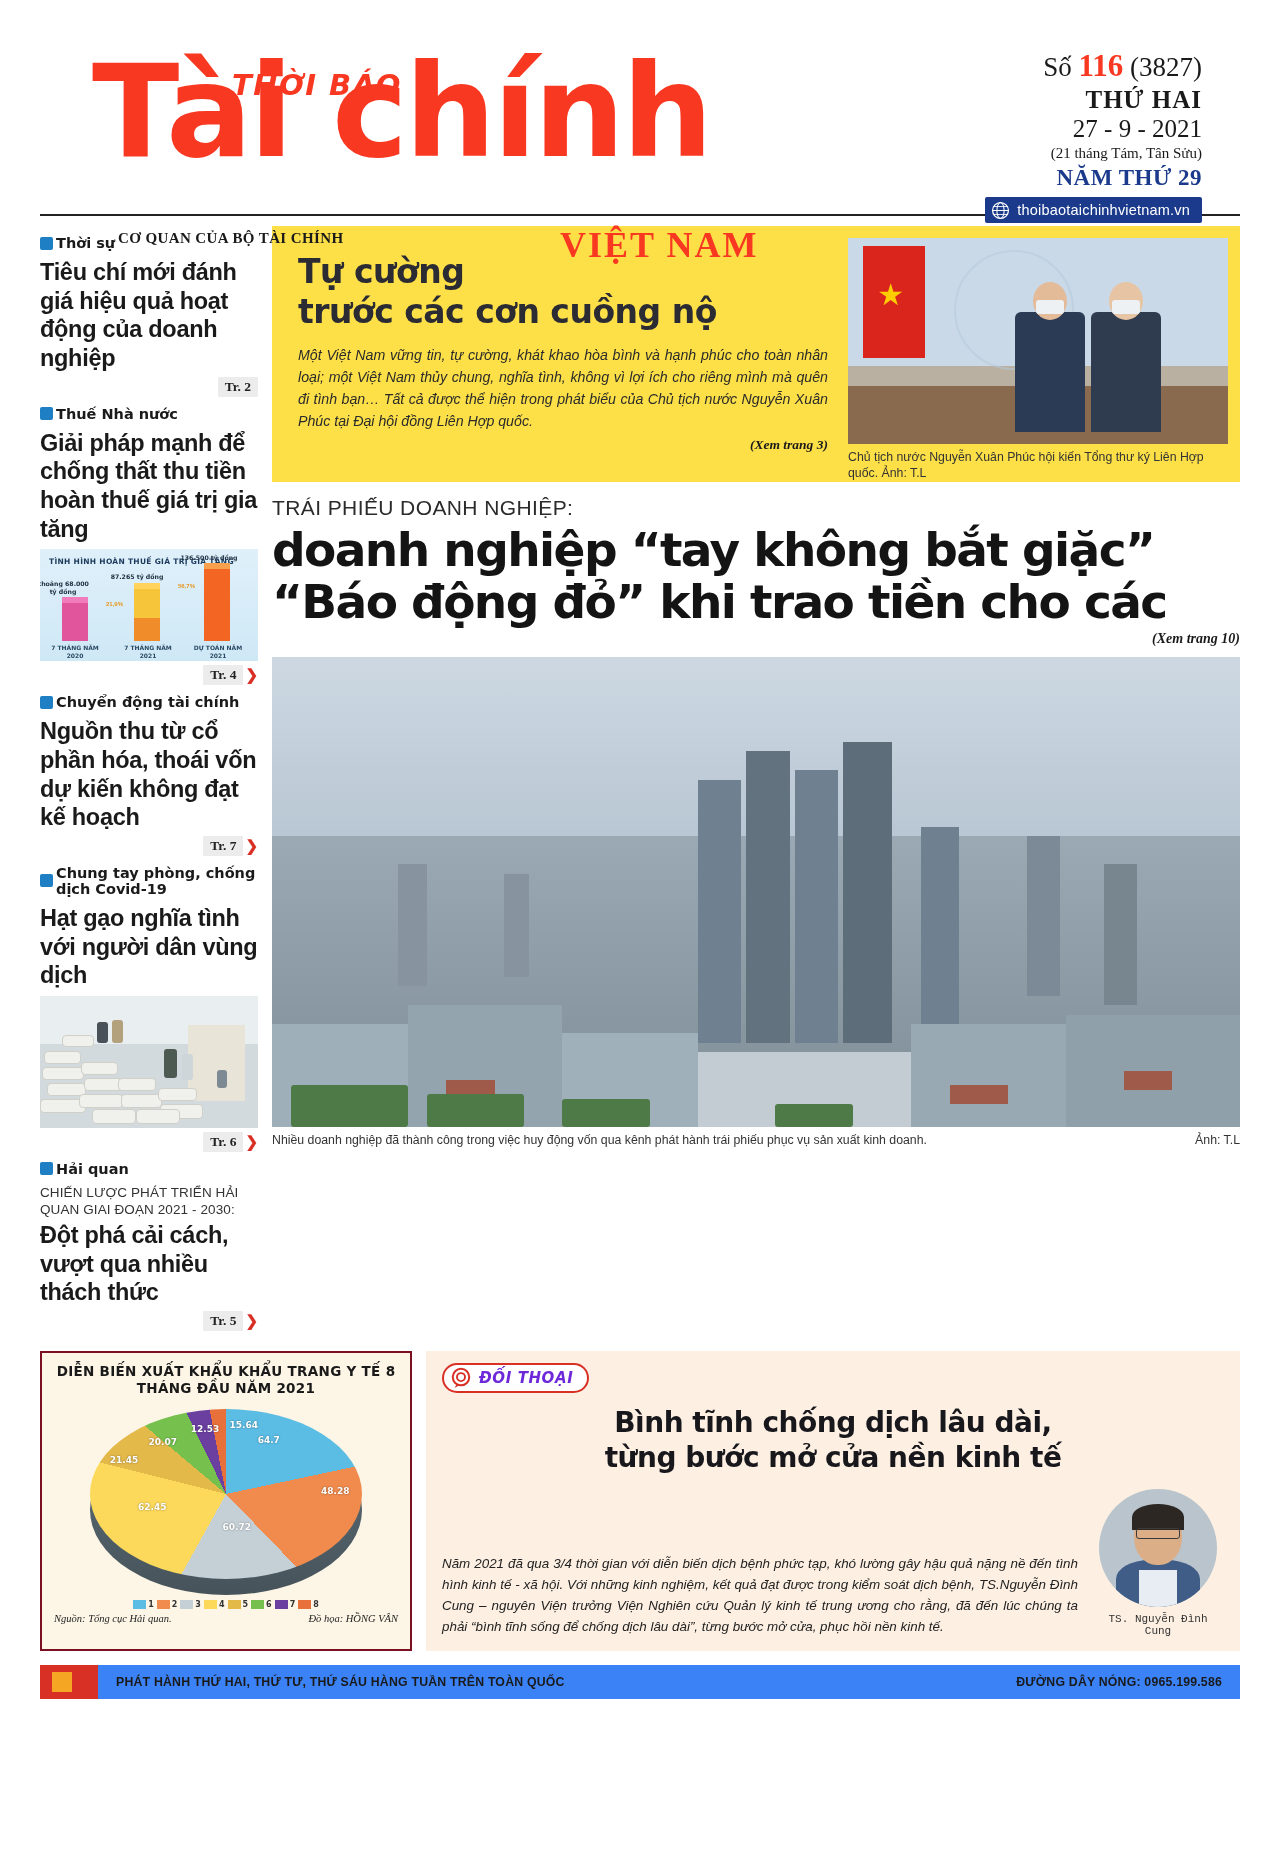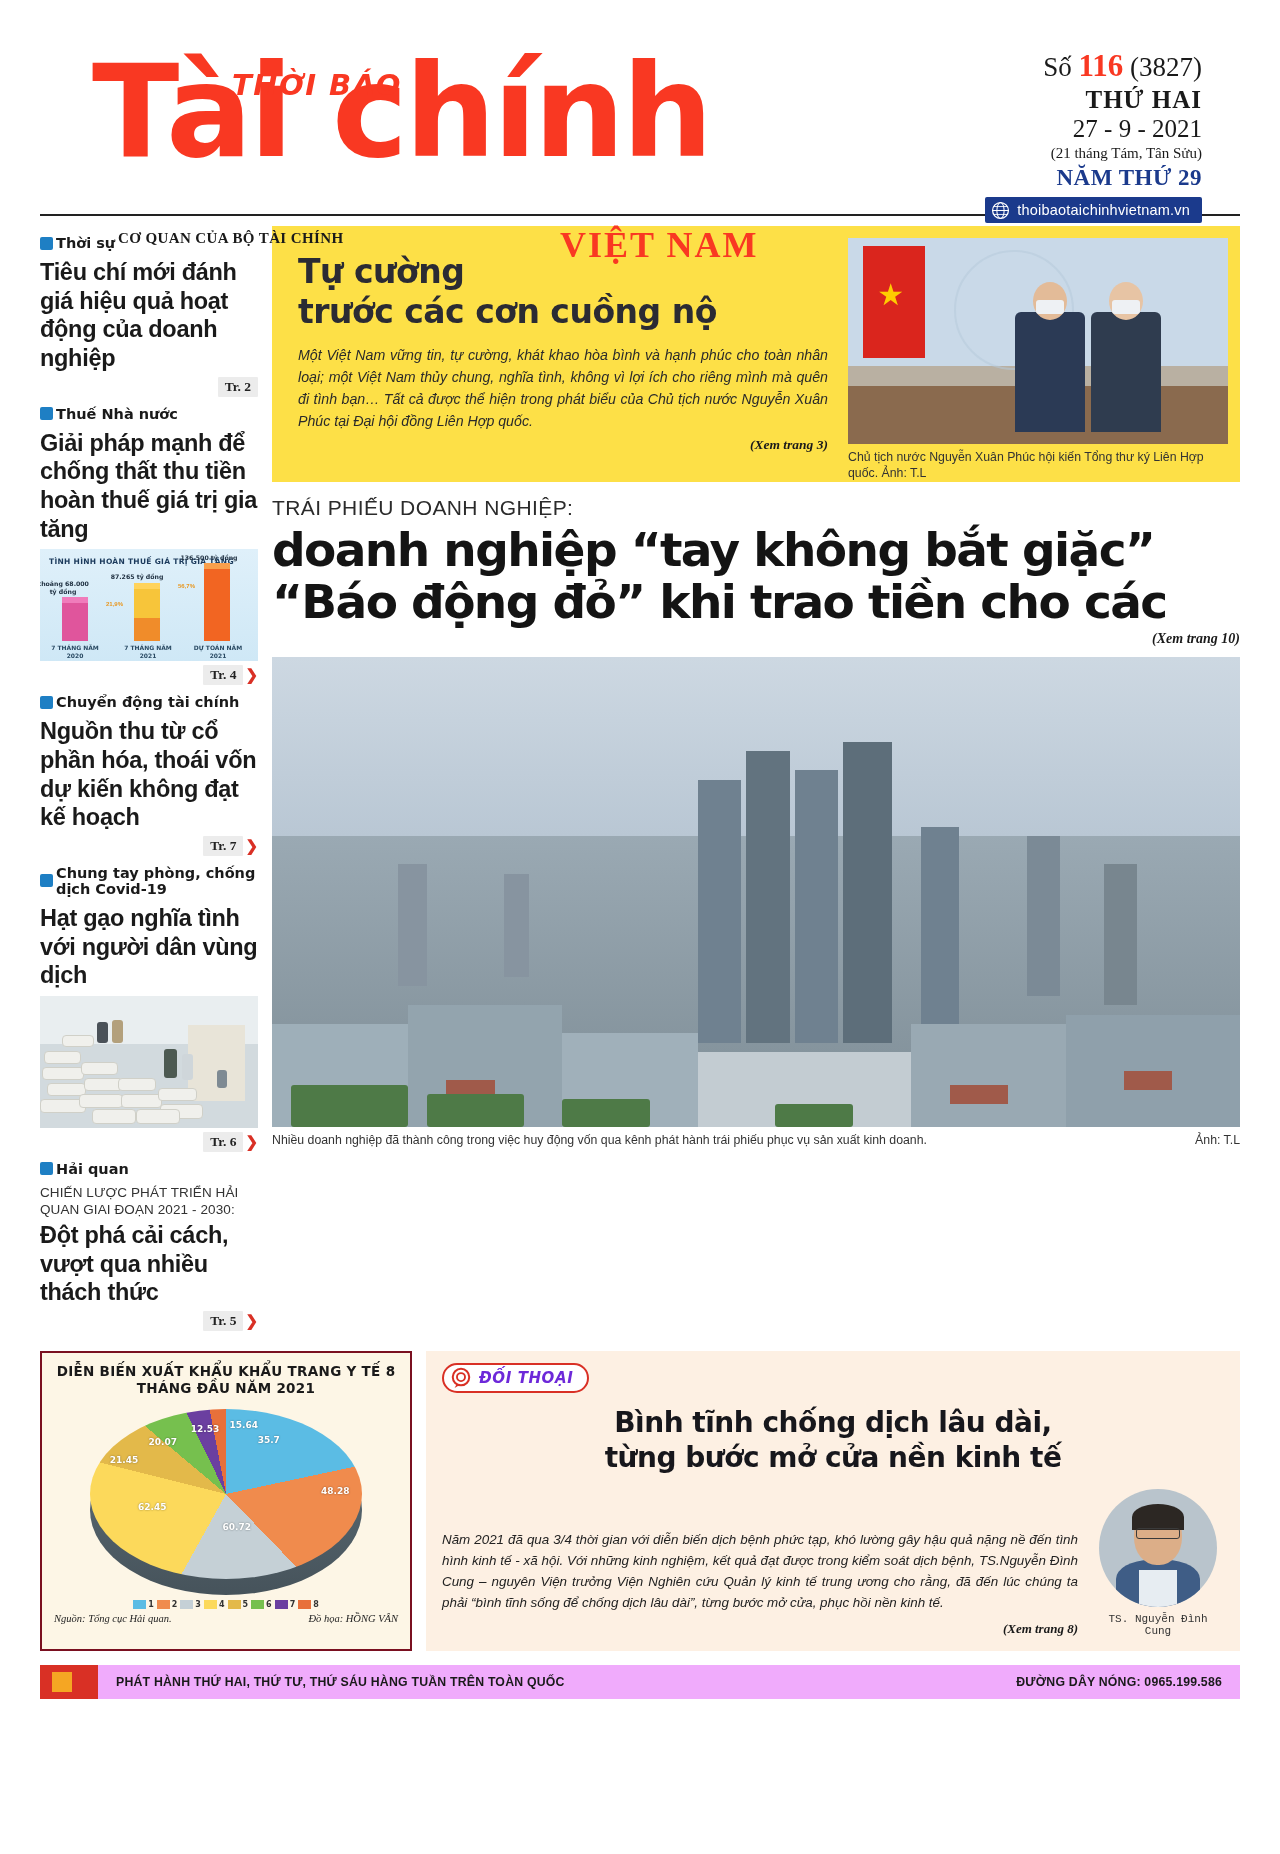--- a/index.html
+++ b/index.html
@@ -237,21 +237,21 @@
   }
   .av-body { position: absolute; bottom: 0; left: 14%; width: 72%; height: 40%; background: #3f5d86; border-radius: 40% 40% 0 0; }
   .av-shirt { position: absolute; bottom: 0; left: 34%; width: 32%; height: 32%; background: #e7edf2; }
   .av-head { position: absolute; left: 30%; top: 16%; width: 40%; height: 48%; border-radius: 48%; background: #dcae88; }
   .av-hair { position: absolute; left: 28%; top: 12%; width: 44%; height: 22%; border-radius: 50% 50% 0 0; background: #2c2723; }
   .av-glass { position: absolute; left: 31%; top: 33%; width: 38%; height: 9%; border: 1.2px solid #3a3a3a; border-radius: 3px; }
   .av-cap { font-size: 11px; color: #333; margin-top: 6px; font-family: Liberation Mono, monospace; }
 
   
   .footer {
-    margin-top: 14px; height: 34px; background: #f0abfc;
+    margin-top: 14px; height: 34px; background: #3b82f6;
     display: flex; align-items: center; justify-content: space-between;
     padding: 0 18px; position: relative;
   }
   .foot-txt { font-size: 12.3px; font-weight: 700; color: #1a1a1a; letter-spacing: 0.2px; font-family: "Liberation Sans", sans-serif; }
   .foot-left-mark { position: absolute; left: 0; top: 0; width: 58px; height: 100%; background: #d93025; }
   .foot-left-mark::after { content: ""; position: absolute; left: 12px; top: 7px; width: 20px; height: 20px; background: #f5a623; }
 </style>
 </head>
 <body>
 
@@ -489,21 +489,21 @@
         <div class="pie-shadow"></div>
         <div class="pie-el" style="background: conic-gradient(
                #5bbce4   0deg  78deg,
                #f08b4d  78deg 136deg,
                #c5d0d6 136deg 209deg,
                #fcd95b 209deg 284deg,
                #e3b94a 284deg 310deg,
                #76c04e 310deg 334deg,
                #6b3fa0 334deg 349deg,
                #e8703a 349deg 360deg);"></div>
-        <div class="pie-lab" style="left:59%; top:18%;">35.7</div>
+        <div class="pie-lab" style="left:59%; top:18%;">64.7</div>
         <div class="pie-lab" style="left:77%; top:44%;">48.28</div>
         <div class="pie-lab" style="left:49%; top:62%;">60.72</div>
         <div class="pie-lab" style="left:25%; top:52%;">62.45</div>
         <div class="pie-lab" style="left:17%; top:28%;">21.45</div>
         <div class="pie-lab" style="left:28%; top:19%;">20.07</div>
         <div class="pie-lab" style="left:40%; top:12%;">12.53</div>
         <div class="pie-lab" style="left:51%; top:10%;">15.64</div>
       </div>
 
       <div class="legend">
@@ -556,21 +556,20 @@
         </svg>
         <span>ĐỐI THOẠI</span>
       </div>
 
       <div class="dlg-head">Bình tĩnh chống dịch lâu dài,</div>
       <div class="dlg-head" style="margin-top:0">từng bước mở cửa nền kinh tế</div>
 
       <div class="dlg-row">
         <div style="flex:1">
           <div class="dlg-text">Năm 2021 đã qua 3/4 thời gian với diễn biến dịch bệnh phức tạp, khó lường gây hậu quả nặng nề đến tình hình kinh tế - xã hội. Với những kinh nghiệm, kết quả đạt được trong kiểm soát dịch bệnh, TS.Nguyễn Đình Cung – nguyên Viện trưởng Viện Nghiên cứu Quản lý kinh tế trung ương cho rằng, đã đến lúc chúng ta phải “bình tĩnh sống để chống dịch lâu dài”, từng bước mở cửa, phục hồi nền kinh tế.</div>
-          <div class="dlg-see">(Xem trang 8)</div>
         </div>
         <div class="dlg-photo">
           <div class="avatar">
             <div class="av-body"></div>
             <div class="av-shirt"></div>
             <div class="av-head"></div>
             <div class="av-hair"></div>
             <div class="av-glass"></div>
           </div>
           <div class="av-cap">TS. Nguyễn Đình Cung</div>

